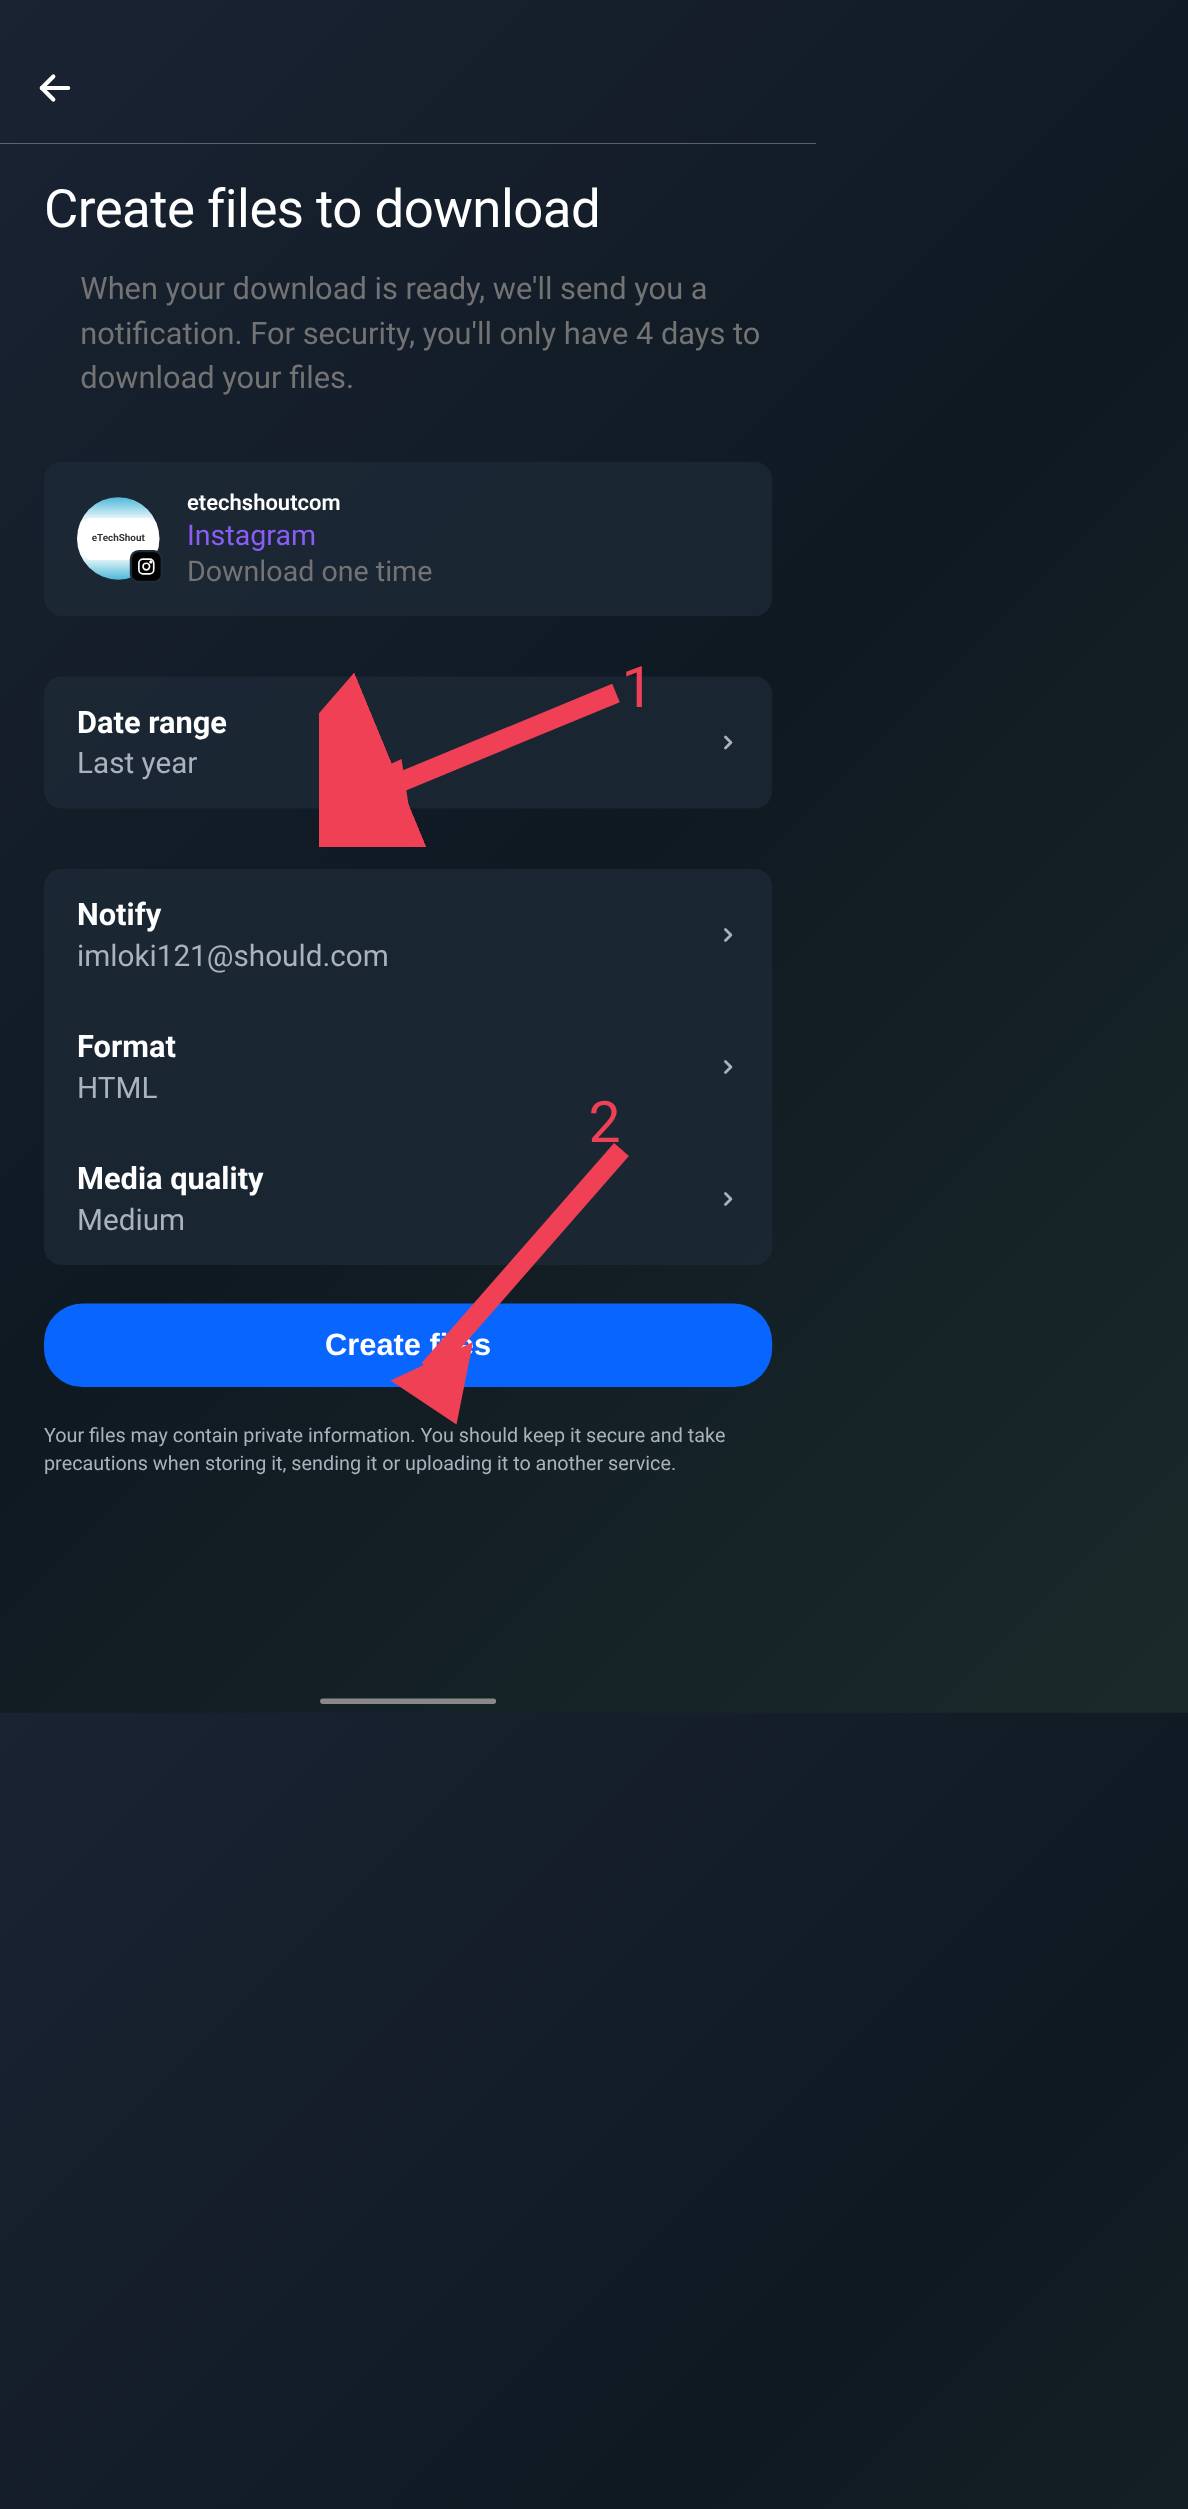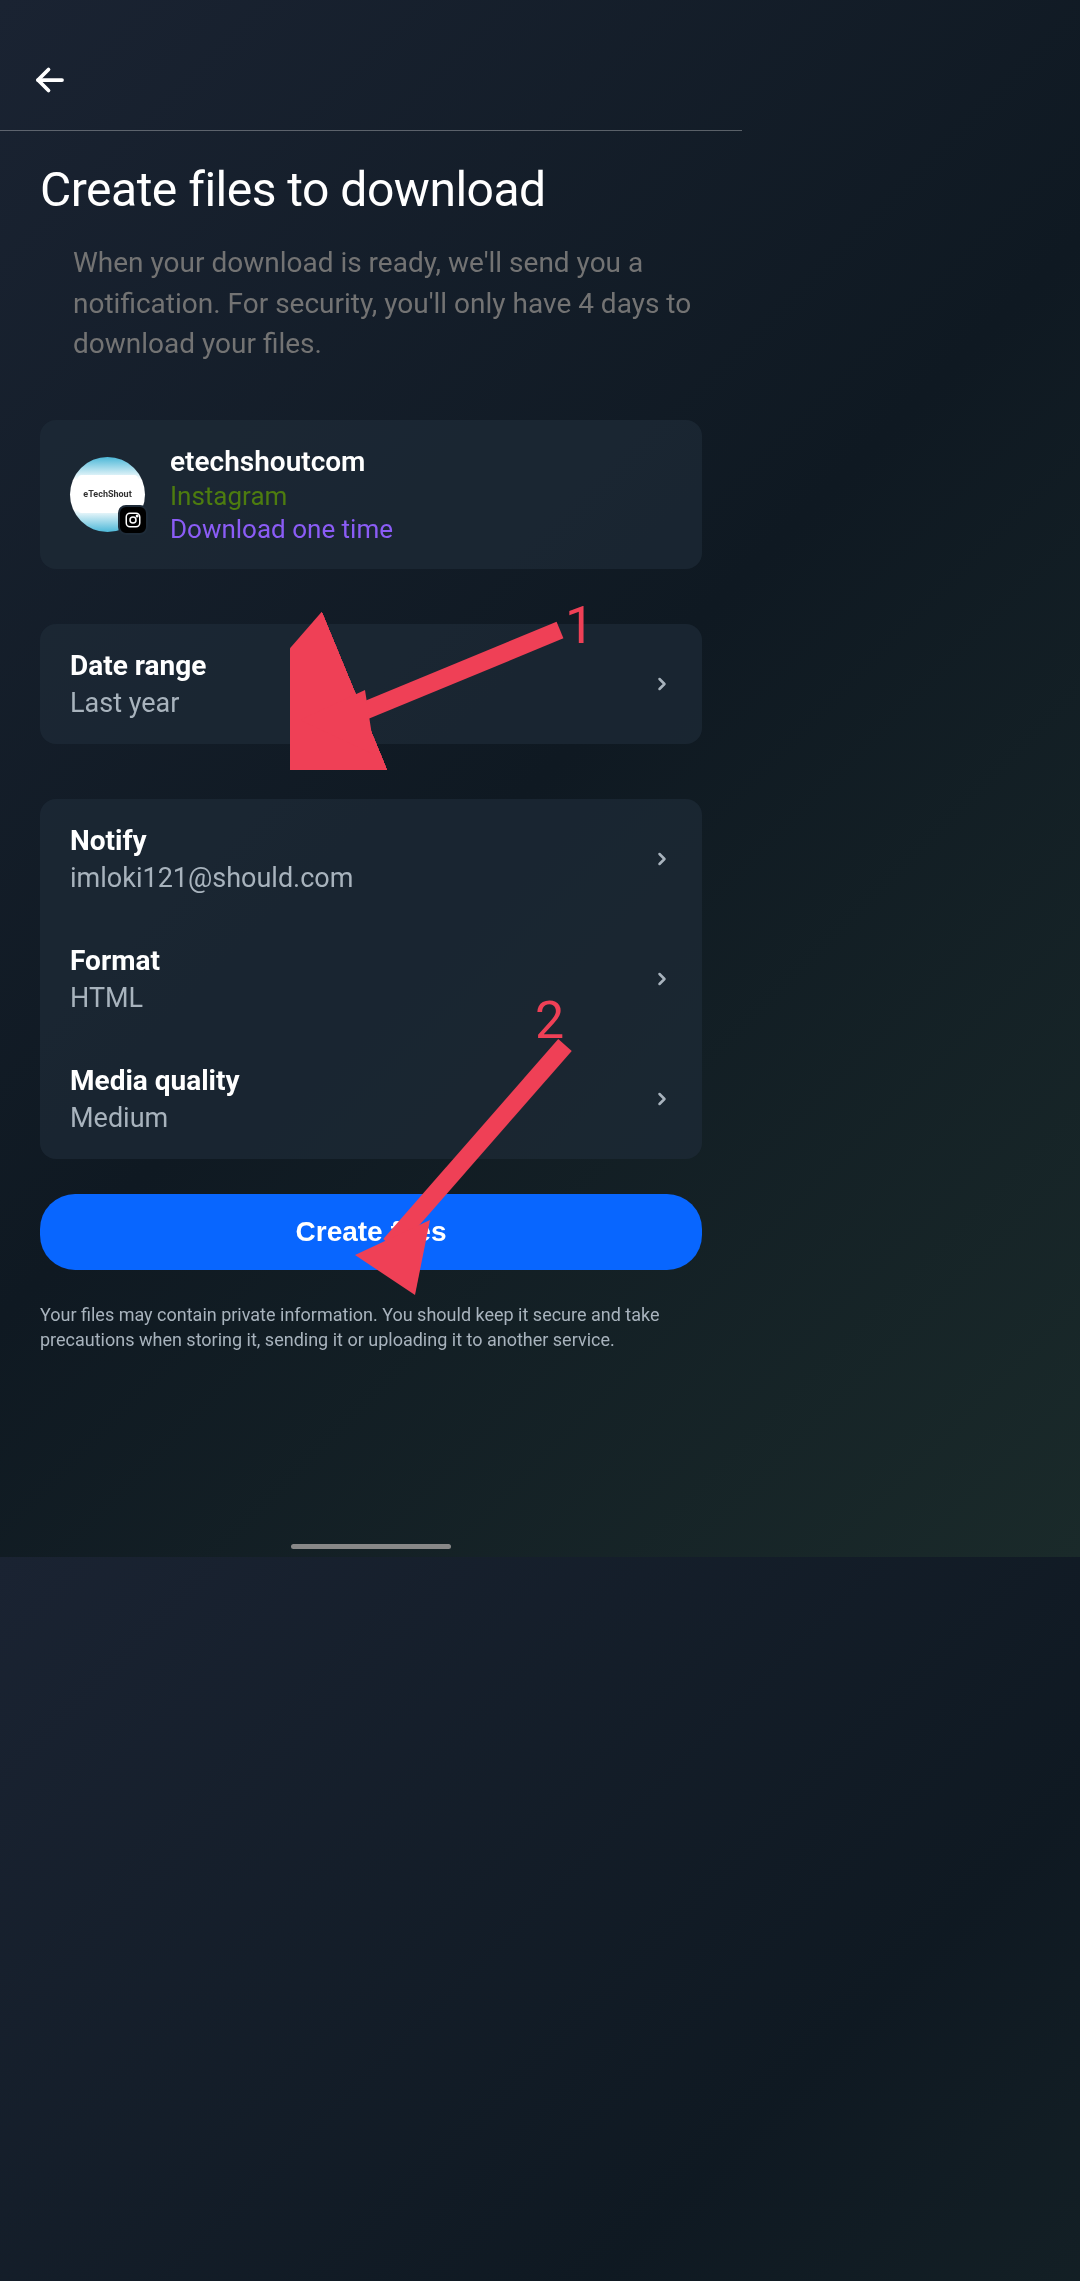--- a/index.html
+++ b/index.html
@@ -97,32 +97,32 @@
       border-radius: 8px;
       display: flex;
       align-items: center;
       justify-content: center;
       border: 2px solid #1e2b38;
     }
     .account-info {
       flex: 1;
     }
     .account-name {
-      font-size: 28px;
+      font-size: 20px;
       font-weight: 600;
       margin-bottom: 3px;
     }
     .account-platform {
       font-size: 26px;
-      color: #4d7c0f;
+      color: #8b5cf6;
       margin-bottom: 3px;
     }
     .account-detail {
       font-size: 26px;
-      color: #8b5cf6;
+      color: #737373;
     }
     .setting-row {
       display: flex;
       align-items: center;
       justify-content: space-between;
       padding: 25px 30px;
       cursor: pointer;
     }
     .setting-content {
       flex: 1;

